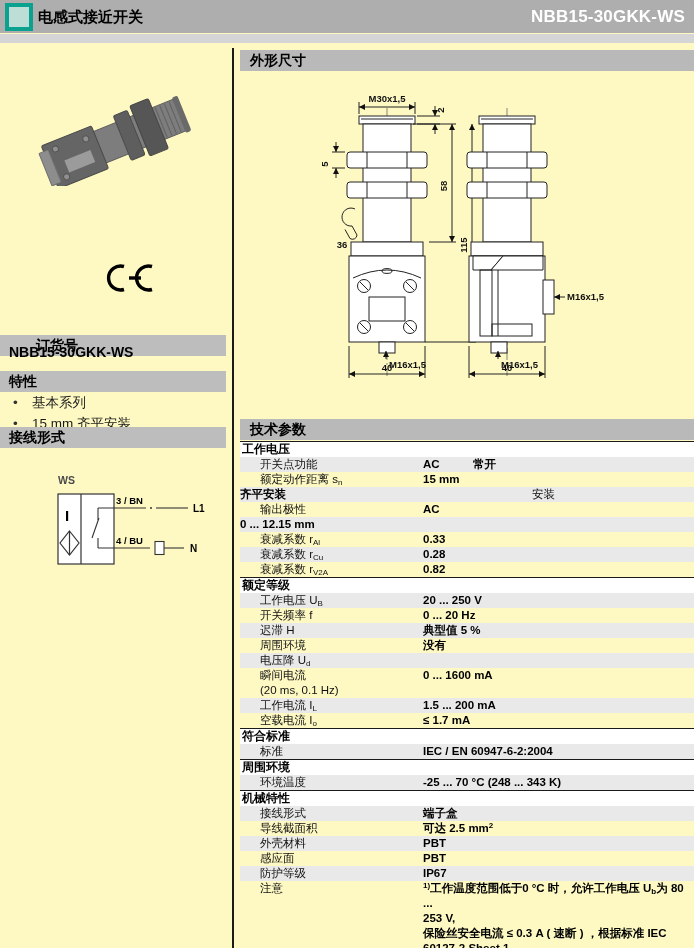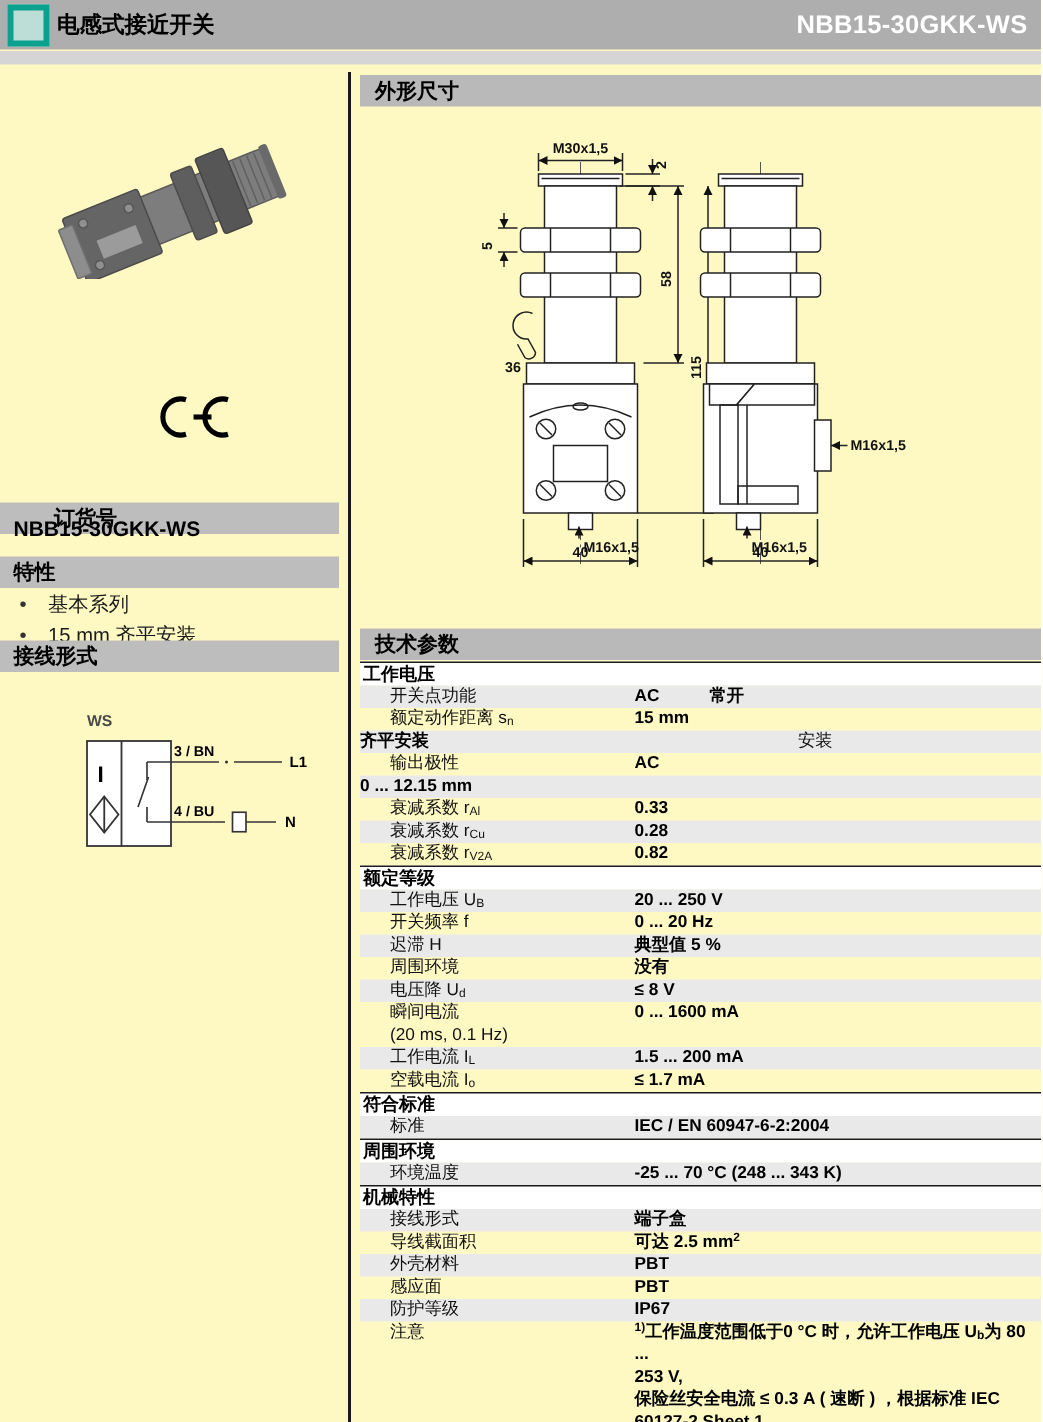--- a/index.html
+++ b/index.html
@@ -284,21 +284,20 @@
       <div class="trow data alt">
         <div class="cell label">迟滞 H</div>
         <div class="cell value">典型值 5 %</div>
       </div>
       <div class="trow data">
         <div class="cell label">周围环境</div>
         <div class="cell value">没有</div>
       </div>
       <div class="trow data alt">
         <div class="cell label">电压降 U<sub>d</sub></div>
-        <div class="cell value">≤ 8 V</div>
       </div>
       <div class="trow data">
         <div class="cell label">瞬间电流<br>(20 ms, 0.1 Hz)</div>
         <div class="cell value">0 ... 1600 mA</div>
       </div>
       <div class="trow data alt">
         <div class="cell label">工作电流 I<sub>L</sub></div>
         <div class="cell value">1.5 ... 200 mA</div>
       </div>
       <div class="trow data">

